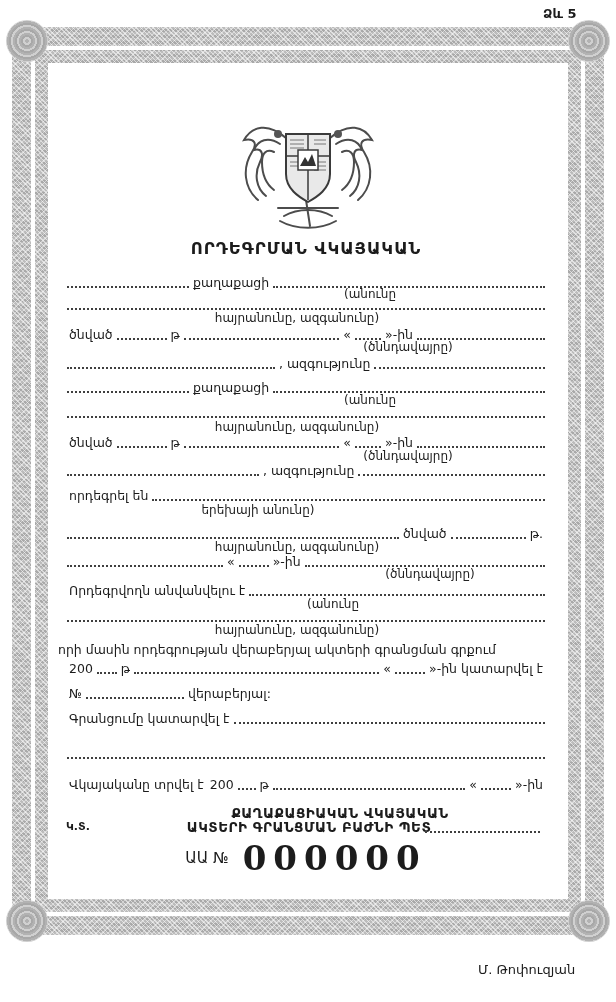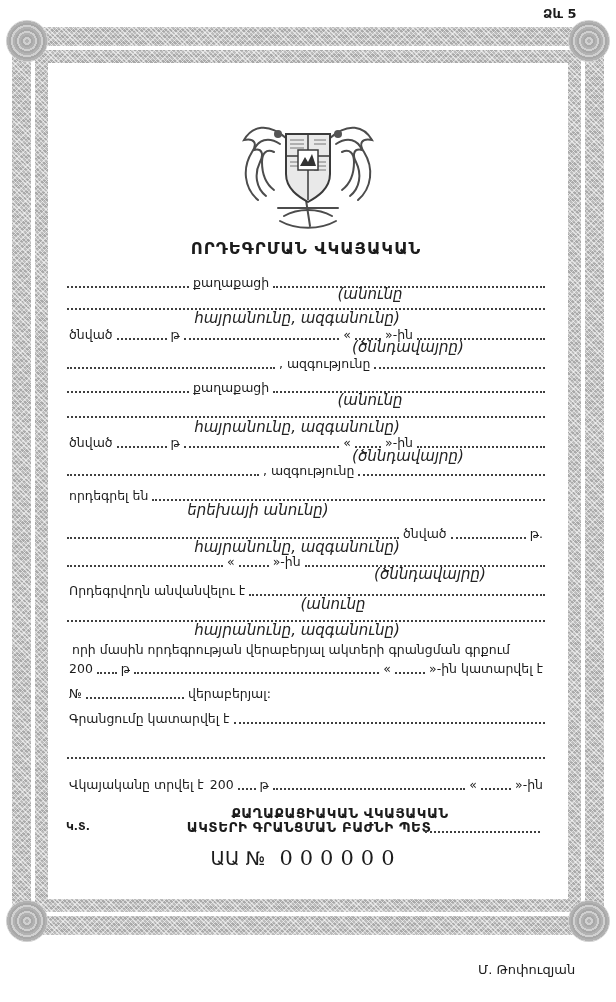--- a/index.html
+++ b/index.html
@@ -19,28 +19,28 @@
   .inner{position:absolute;inset:36px;background:#fff;}
   .rosette{position:absolute;width:42px;height:42px;border-radius:50%;
     background:repeating-radial-gradient(circle at 50% 50%, #b2b2b2 0 2px, #d0d0d0 2px 4px, #a8a8a8 4px 6px);}
   .rtl{left:-6px;top:-7px}.rtr{right:-6px;top:-7px}.rbl{left:-6px;bottom:-7px}.rbr{right:-6px;bottom:-7px}
   
   .row{position:absolute;left:66px;width:480px;height:14px;display:flex;align-items:flex-end;
        font-size:12.5px;line-height:14px;}
   .t{white-space:pre;margin:0 3px;}
   .d{border-bottom:2px dotted #3f3f3f;margin:0 1px 2px 1px;height:1px;}
   .f{flex:1;}
-  .lbl{position:absolute;font-size:15px;line-height:12px;text-align:center;color:#222;font-style:italic;}
-  .plain{position:absolute;left:72px;font-size:12.5px;}
+  .lbl{position:absolute;font-size:12px;line-height:12px;text-align:center;color:#222;}
+  .plain{position:absolute;left:58px;font-size:12.5px;}
   .boldline{position:absolute;font-weight:bold;font-size:13.5px;letter-spacing:.5px;text-align:center;}
   .dotseg{position:absolute;border-bottom:2px dotted #3f3f3f;height:12px;}
   .serial-row{position:absolute;left:66px;top:843px;width:480px;display:flex;
               justify-content:center;align-items:center;gap:14px;}
-  .serial-series{font-size:19px;}
-  .serial-digits{font-family:"DejaVu Serif",serif;font-size:21px;font-weight:normal;letter-spacing:7px;line-height:30px;}
+  .serial-series{font-size:15px;}
+  .serial-digits{font-family:"DejaVu Serif",serif;font-size:34px;font-weight:bold;letter-spacing:7px;line-height:30px;}
   .title{position:absolute;left:66px;top:239px;width:480px;text-align:center;
          font-size:16.5px;font-weight:bold;letter-spacing:1px;}
   .emblem{position:absolute;left:230px;top:108px;}
   .footer-left{position:absolute;left:36px;top:936px;font-size:12.5px;line-height:15px;}
   .footer-sign{position:absolute;left:478px;top:962px;font-size:13px;}
 </style>
 </head>
 <body>
 
 <div class="page">

